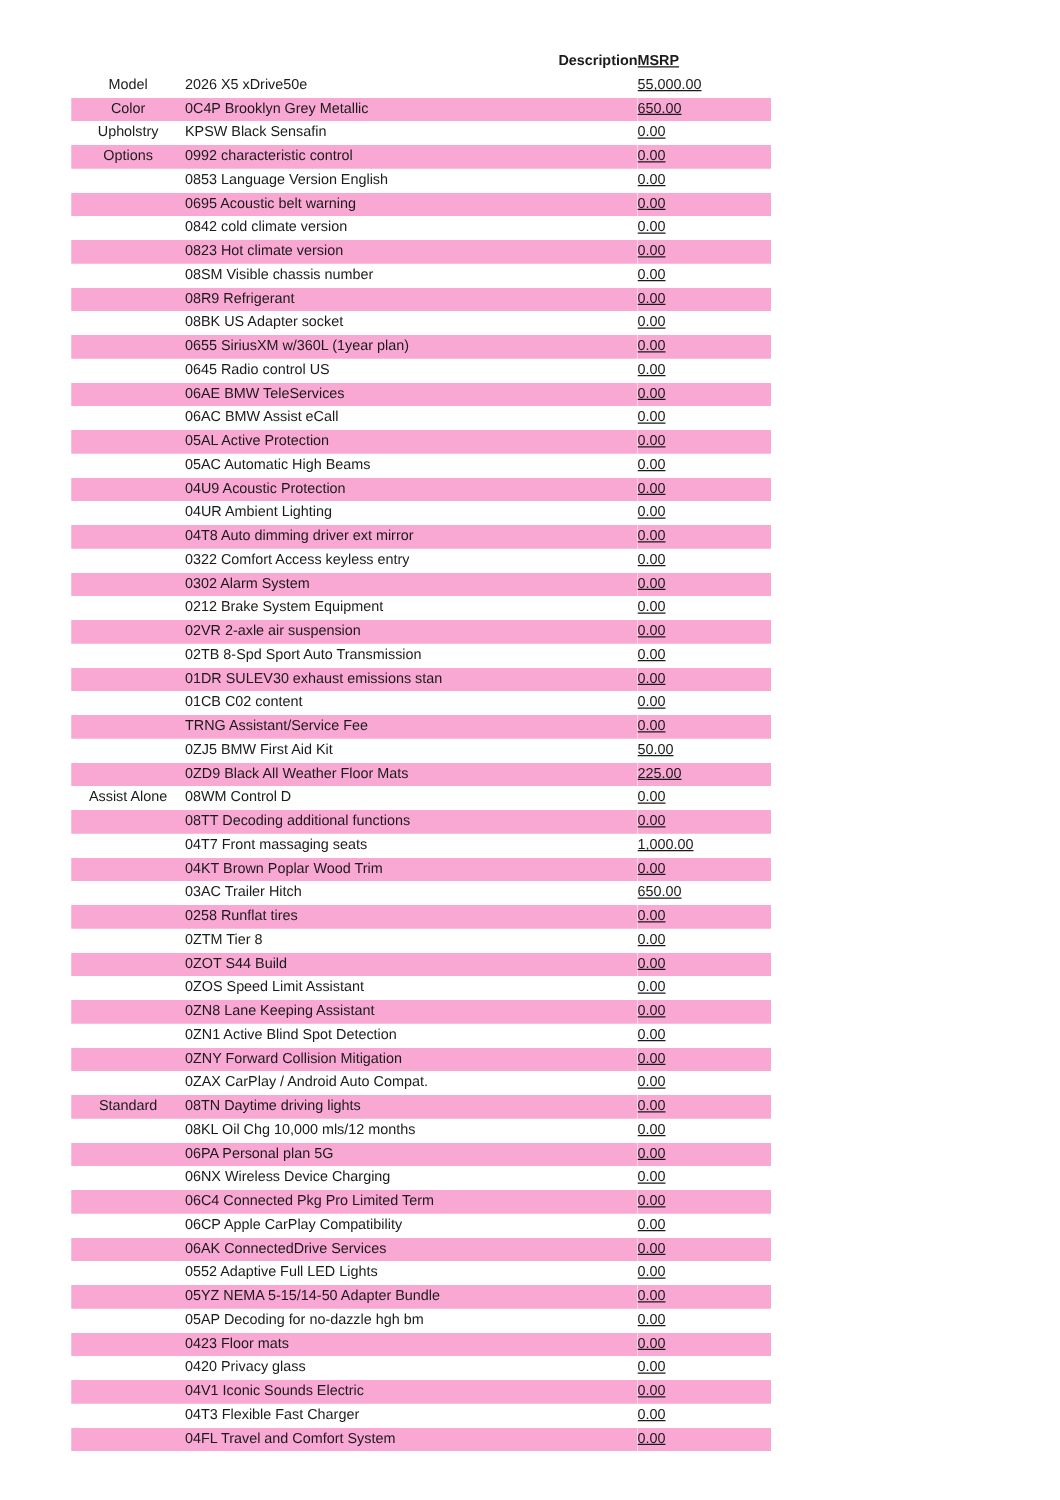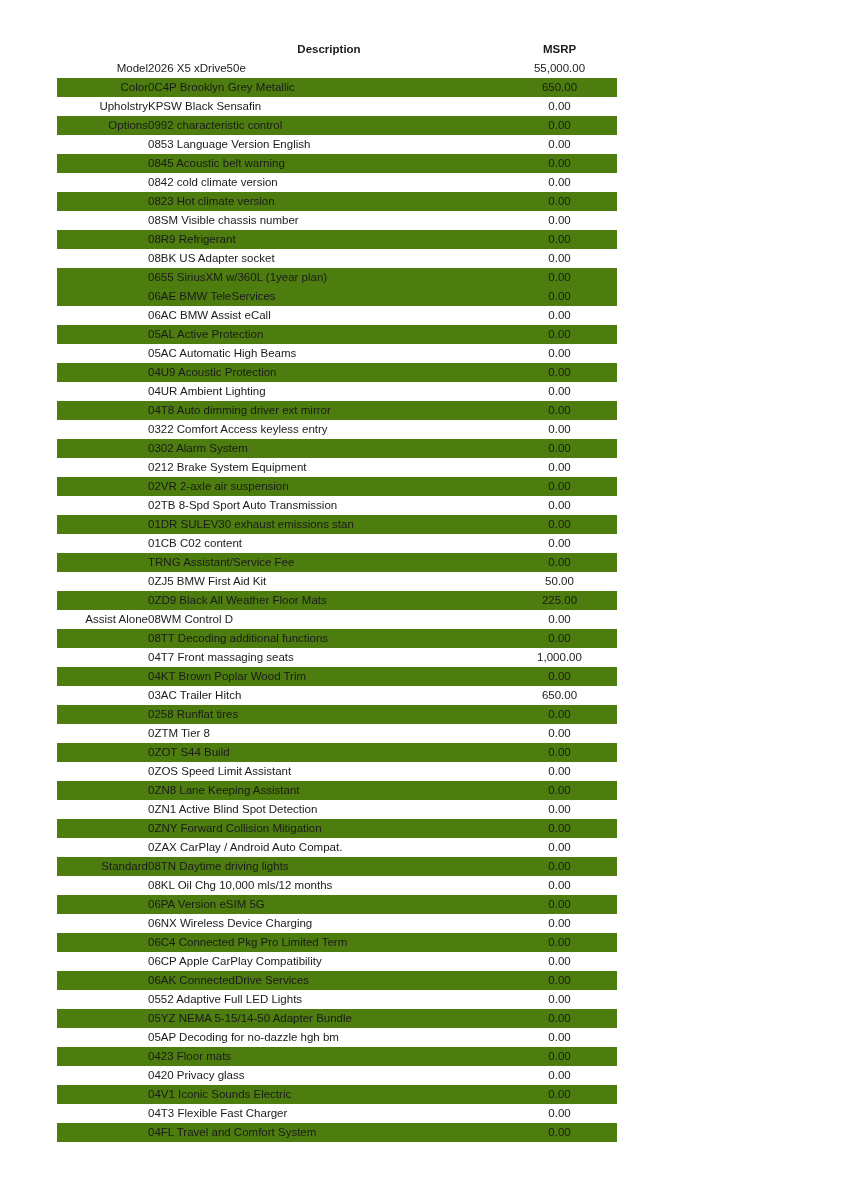--- a/index.html
+++ b/index.html
@@ -35,32 +35,33 @@
     padding: 0;
     height: 19px;
     line-height: 19px;
     vertical-align: middle;
     white-space: nowrap;
     overflow: hidden;
     font-weight: 400;
   }
   table.order-table th {
     font-weight: 700;
-    text-align: center;
+    text-align: right;
   }
   table.order-table th.msrp,
   table.order-table td.msrp {
+    text-align: left;
+    padding-right: 8px;
+    text-decoration: underline;
+  }
+  table.order-table td.category {
     text-align: center;
-    padding-right: 8px;
-  }
-  table.order-table td.category {
-    text-align: right;
   }
   tr.alt {
-    background: #4d7c0f;
+    background: #f9a8d4;
   }
 </style>
 </head>
 <body>
 
 <div class="page">
   <table class="order-table">
     <colgroup>
       <col class="col-category">
       <col class="col-description">
@@ -94,21 +95,21 @@
           <td class="description">0992 characteristic control</td>
           <td class="msrp">0.00</td>
         </tr>
         <tr>
           <td class="category"></td>
           <td class="description">0853 Language Version English</td>
           <td class="msrp">0.00</td>
         </tr>
         <tr class="alt">
           <td class="category"></td>
-          <td class="description">0845 Acoustic belt warning</td>
+          <td class="description">0695 Acoustic belt warning</td>
           <td class="msrp">0.00</td>
         </tr>
         <tr>
           <td class="category"></td>
           <td class="description">0842 cold climate version</td>
           <td class="msrp">0.00</td>
         </tr>
         <tr class="alt">
           <td class="category"></td>
           <td class="description">0823 Hot climate version</td>
@@ -125,20 +126,25 @@
           <td class="msrp">0.00</td>
         </tr>
         <tr>
           <td class="category"></td>
           <td class="description">08BK US Adapter socket</td>
           <td class="msrp">0.00</td>
         </tr>
         <tr class="alt">
           <td class="category"></td>
           <td class="description">0655 SiriusXM w/360L (1year plan)</td>
+          <td class="msrp">0.00</td>
+        </tr>
+        <tr>
+          <td class="category"></td>
+          <td class="description">0645 Radio control US</td>
           <td class="msrp">0.00</td>
         </tr>
         <tr class="alt">
           <td class="category"></td>
           <td class="description">06AE BMW TeleServices</td>
           <td class="msrp">0.00</td>
         </tr>
         <tr>
           <td class="category"></td>
           <td class="description">06AC BMW Assist eCall</td>
@@ -289,21 +295,21 @@
           <td class="description">08TN Daytime driving lights</td>
           <td class="msrp">0.00</td>
         </tr>
         <tr>
           <td class="category"></td>
           <td class="description">08KL Oil Chg 10,000 mls/12 months</td>
           <td class="msrp">0.00</td>
         </tr>
         <tr class="alt">
           <td class="category"></td>
-          <td class="description">06PA Version eSIM 5G</td>
+          <td class="description">06PA Personal plan 5G</td>
           <td class="msrp">0.00</td>
         </tr>
         <tr>
           <td class="category"></td>
           <td class="description">06NX Wireless Device Charging</td>
           <td class="msrp">0.00</td>
         </tr>
         <tr class="alt">
           <td class="category"></td>
           <td class="description">06C4 Connected Pkg Pro Limited Term</td>

